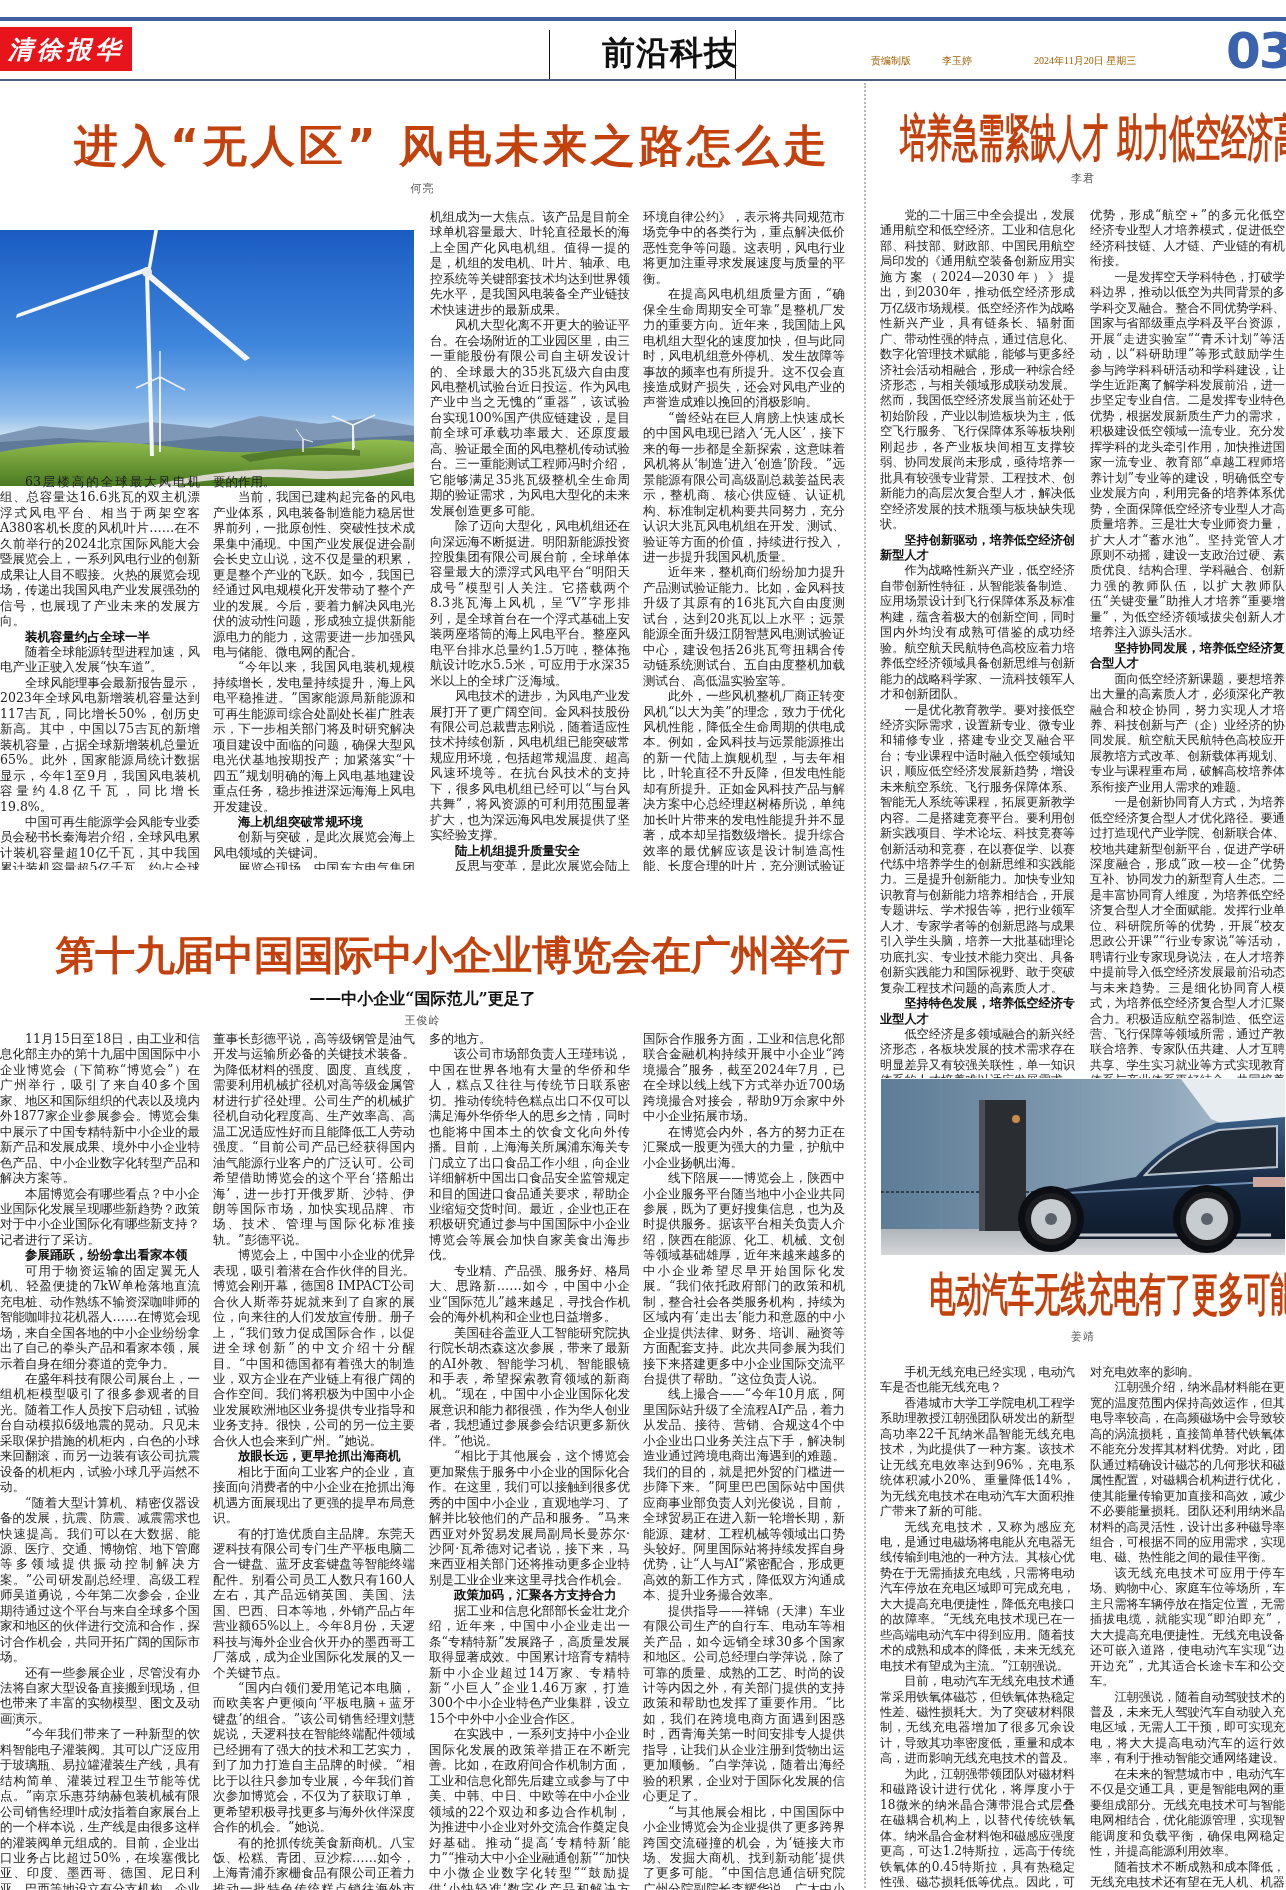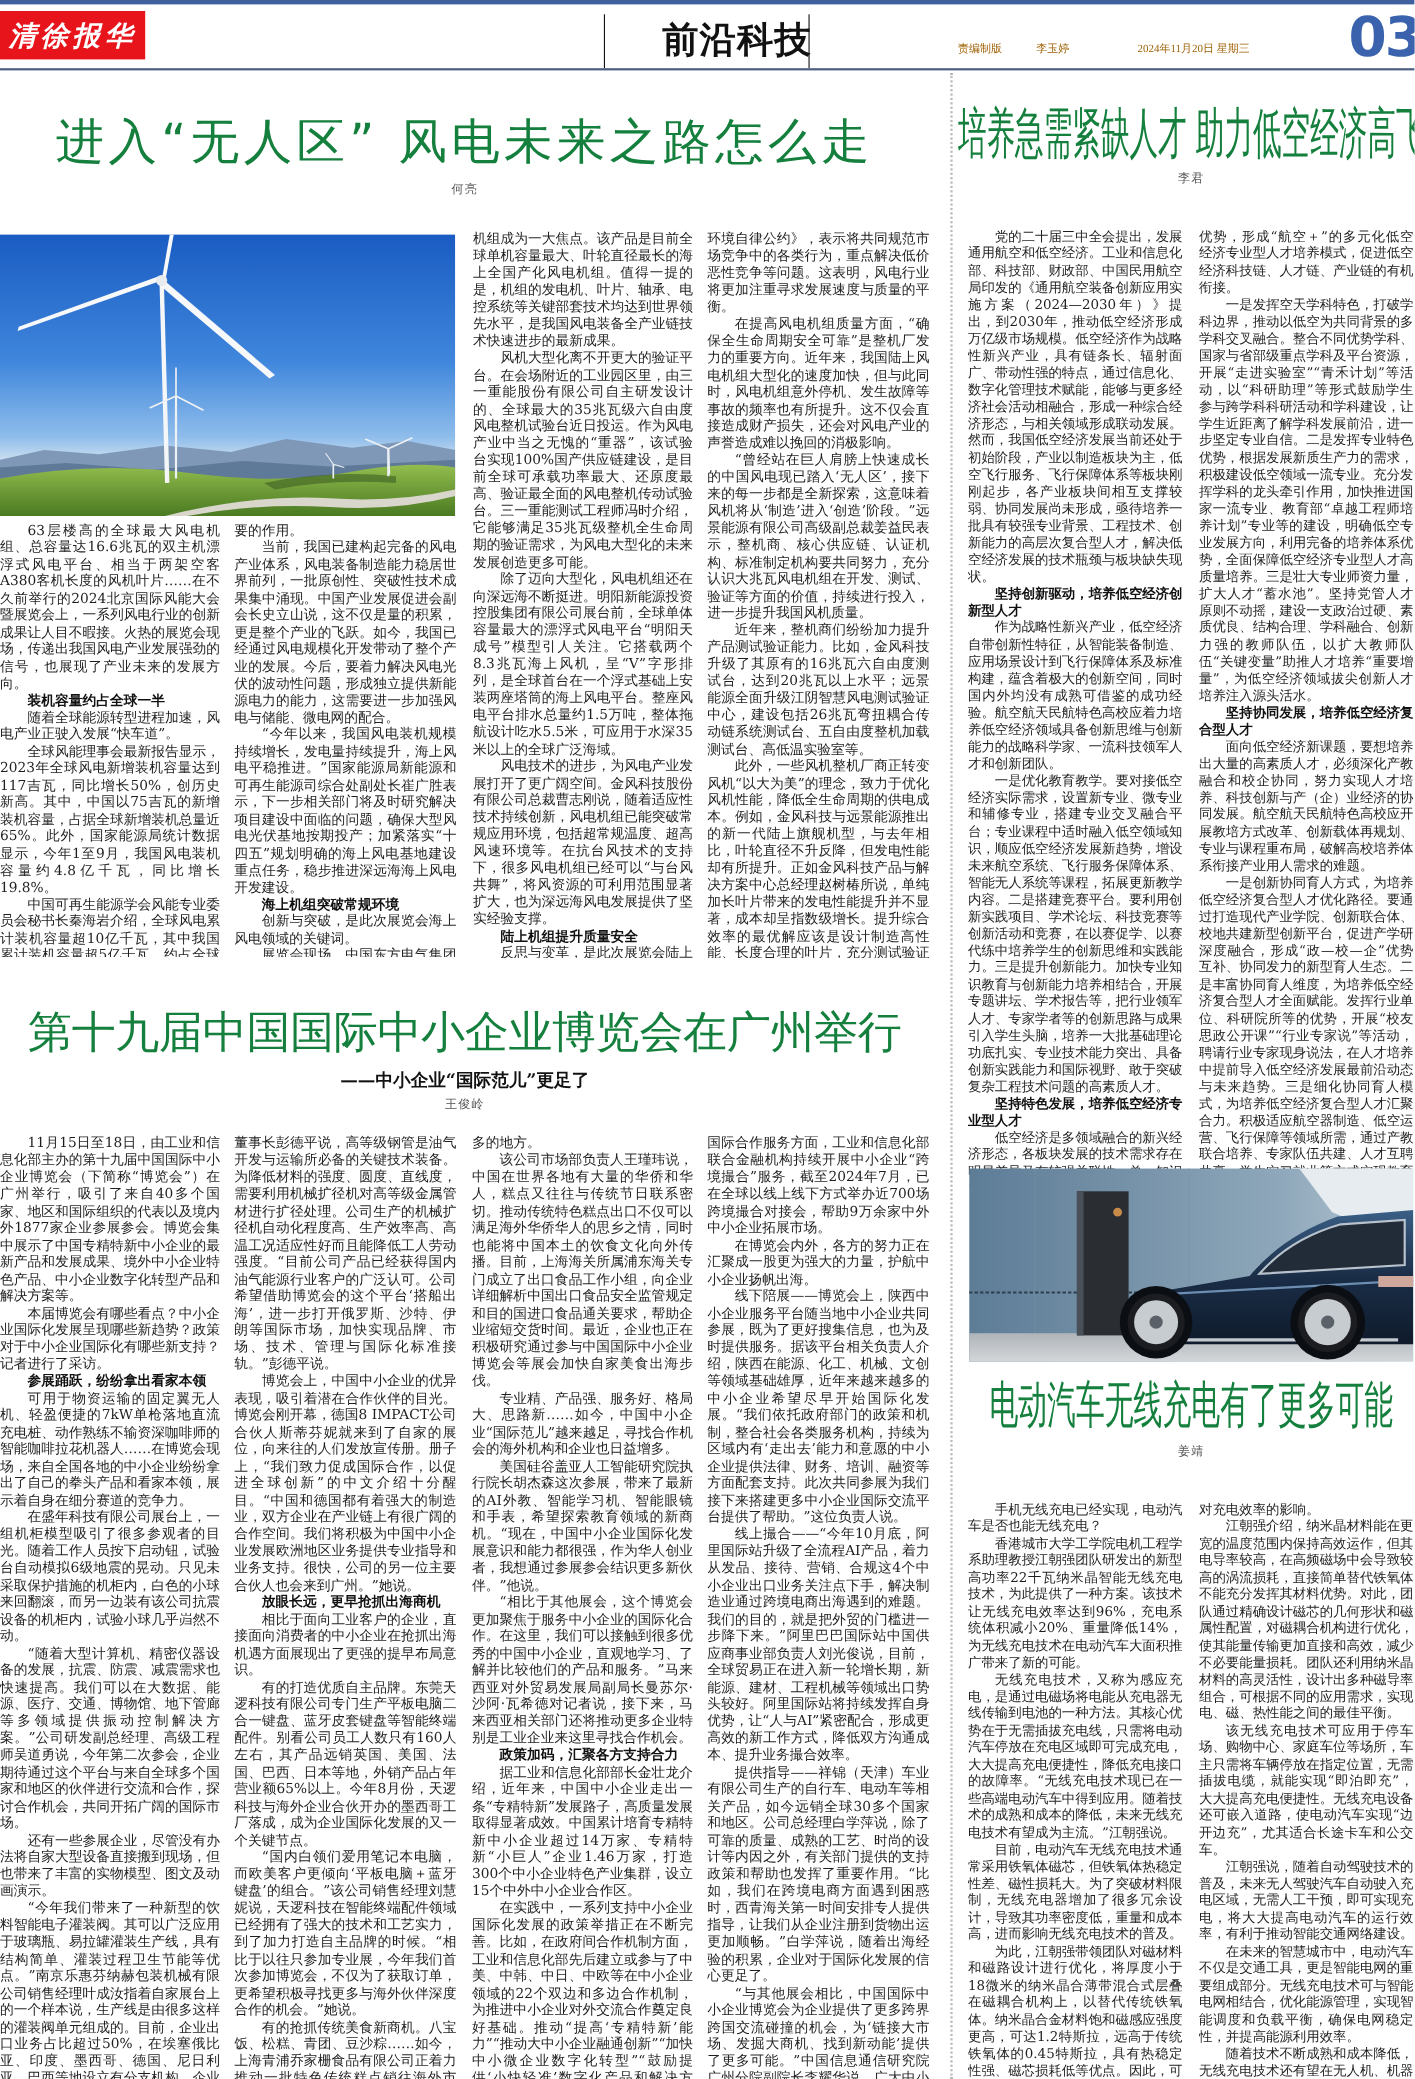--- a/index.html
+++ b/index.html
@@ -1,40 +1,40 @@
 <!DOCTYPE html>
 <html><head>
 <meta charset="utf-8">
 <style>
   html, body { margin:0; padding:0; }
   body {
     width:1286px; height:1890px; position:relative; overflow:hidden;
     background:#ffffff; color:#222;
     font-family:"DejaVu Serif", "Liberation Serif", serif;
   }
-  .abs { position:absolute; }
+  .abs { position:absolute;margin-top:17px; }
   
   .topbar { left:0; top:0; width:1286px; height:4px; background:#3f5f9f; }
   .logo { left:0; top:10px; width:132px; height:44px; background:#e8141b; color:#fff;
           display:flex; align-items:center; justify-content:center;
           font-family:"DejaVu Serif", serif; font-style:italic; font-weight:bold;
           font-size:25px; letter-spacing:4px; }
   .vsep { top:13px; width:1px; height:49px; background:#111; }
   .section-title { left:577px; top:12px; width:186px; height:48px; display:flex;
           align-items:center; justify-content:center; font-family:"DejaVu Sans", sans-serif;
           font-weight:bold; font-size:33px; letter-spacing:1px; color:#111; }
   .meta { top:37px; font-family:Liberation Serif, serif; font-size:10px; color:#a16207; white-space:nowrap; }
   .pageno { left:1226px; top:6px; font-family:"DejaVu Sans", sans-serif; font-weight:bold;
           font-size:50px; line-height:56px; color:#3b63ad; letter-spacing:-2px; }
   .hrule { left:0; top:62px; width:1286px; height:2px; background:#4b5d80; }
   .vdots { left:864px; top:66px; width:0; height:1824px; border-left:2px dotted #b8b8b8; }
 
   
   .hl { display:flex; align-items:center; justify-content:center; white-space:nowrap;
-        font-family:"DejaVu Sans", "Liberation Sans", sans-serif; font-weight:normal; color:#15803d; }
+        font-family:"DejaVu Sans", "Liberation Sans", sans-serif; font-weight:bold; color:#c2410c;padding-left:30px; }
   .hl-wind { left:0; top:104px; width:845px; height:50px; font-size:44px; letter-spacing:4px; }
   .hl-expo { left:0; top:912px; width:845px; height:52px; font-size:40px; letter-spacing:-0.3px; }
   .hl-cond { left:880px; width:406px; font-size:50px; }
   .hl-cond .sq { display:inline-block; transform-origin:center center; }
   .hl-lowalt { top:97px; height:48px; }
   .hl-lowalt .sq { transform:scaleX(0.52); }
   .hl-ev { top:1252px; height:52px; font-size:46px; }
   .hl-ev .sq { transform:scaleX(0.57); }
   .byline { font-size:11px; color:#555; text-align:center; letter-spacing:1px;
             font-family:"DejaVu Serif", serif; }

